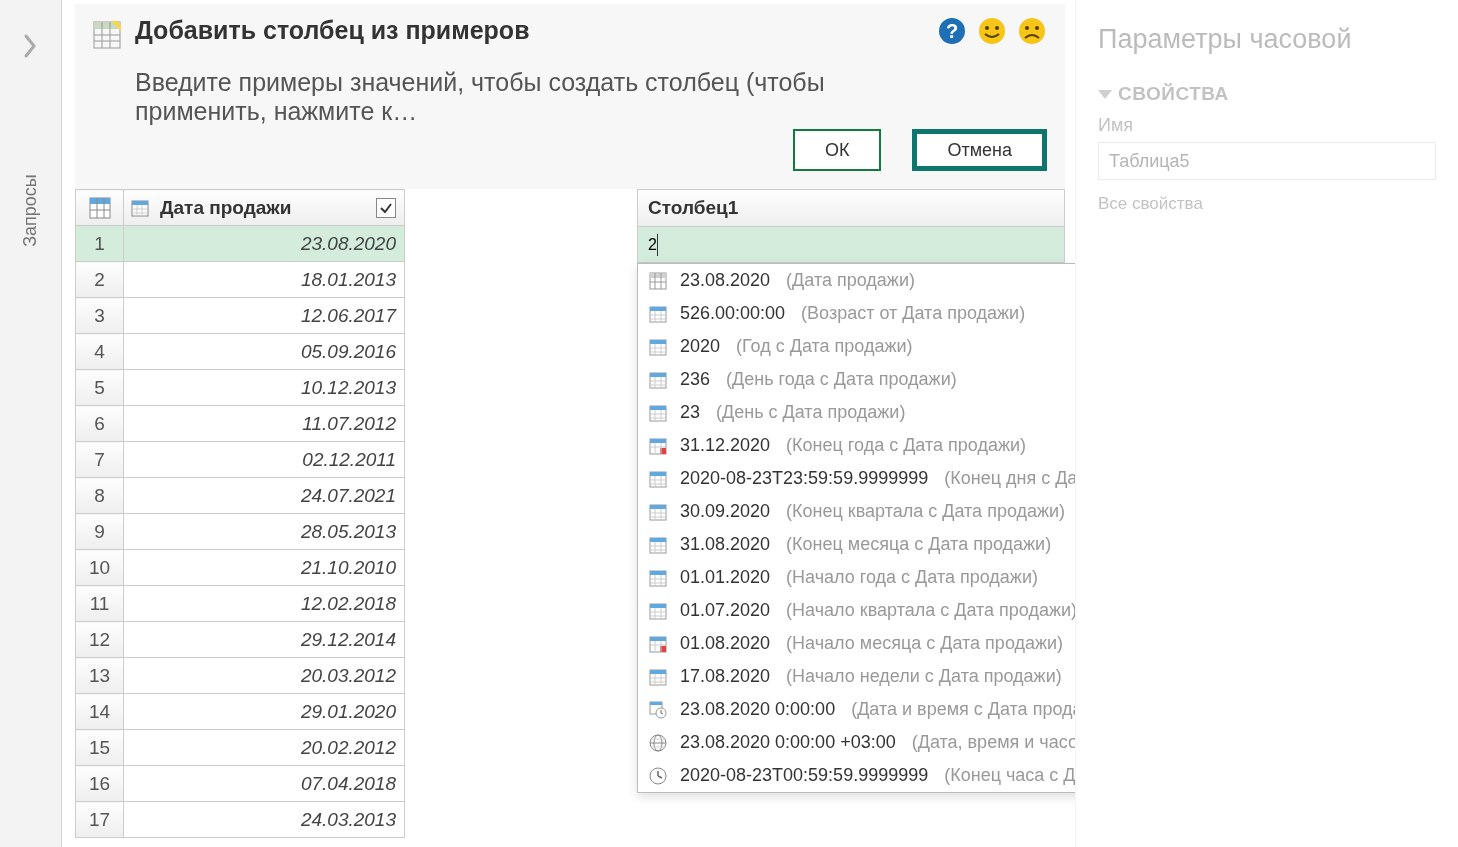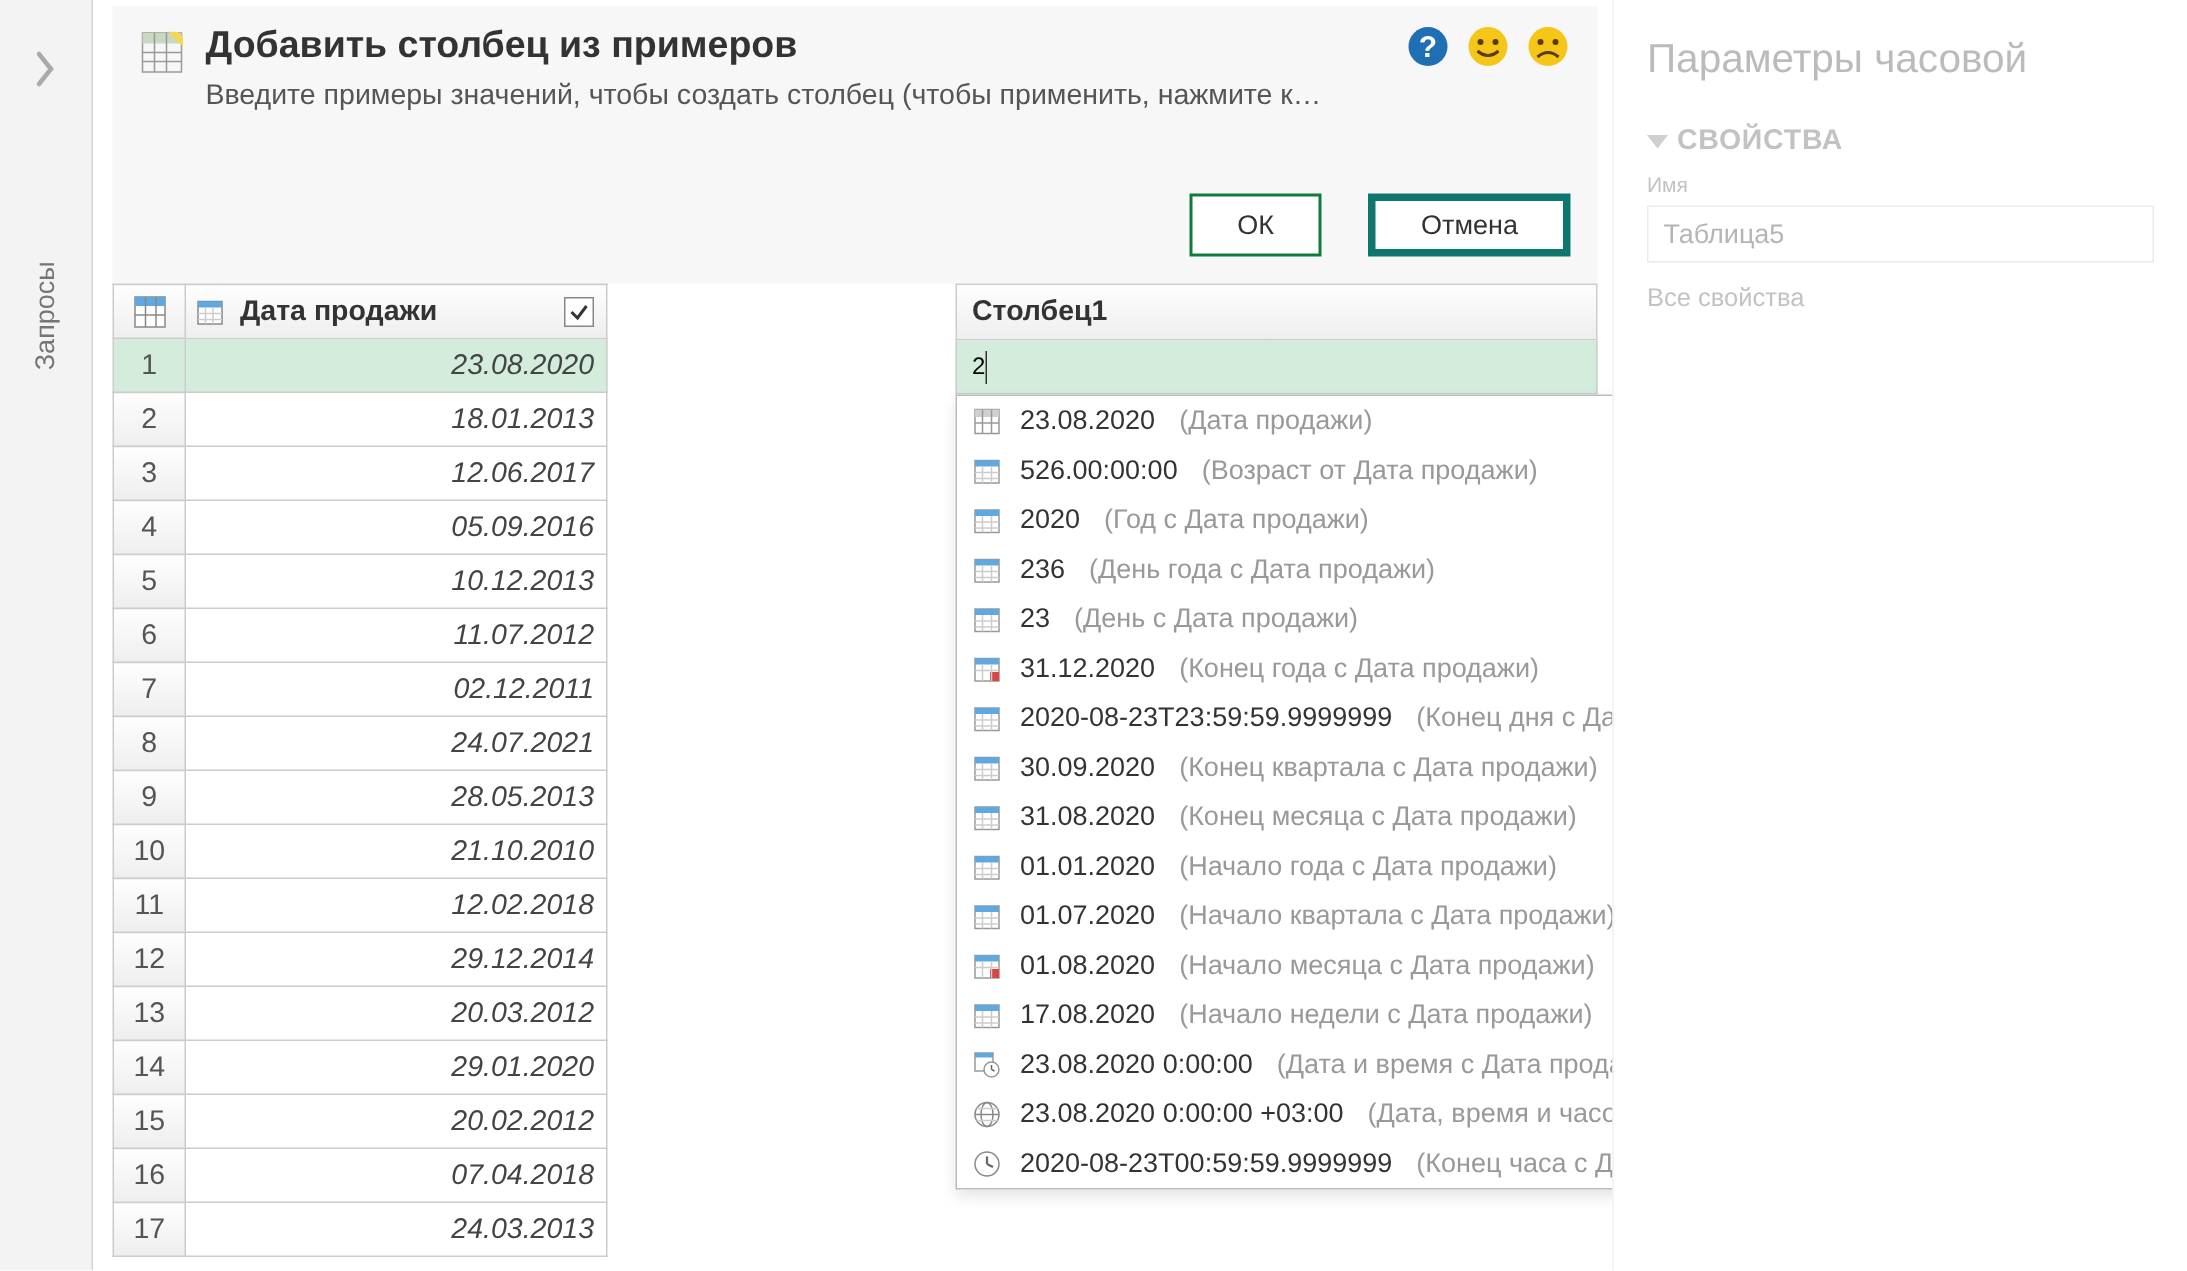--- a/index.html
+++ b/index.html
@@ -19,23 +19,23 @@
     .header-panel {
       position: absolute; left: 75px; top: 4px; width: 990px; height: 185px;
       background: #f7f7f7; padding: 12px 18px;
     }
     .header-row { display: flex; justify-content: space-between; align-items: flex-start; }
     .header-title-group { display: flex; align-items: flex-start; gap: 14px; }
     .header-icon {
       width: 30px; height: 30px; margin-top: 4px;
       display: flex; align-items: center; justify-content: center;
     }
-    .header-text { display: flex; flex-direction: column; gap: 8px; }
+    .header-text { display: flex; flex-direction: column; gap: 23px; }
     .header-title { font-size: 25px; font-weight: 600; color: #333; }
-    .header-desc { font-size: 19px; color: #555; }
+    .header-desc { font-size: 25px; color: #555; }
     .header-actions { display: flex; gap: 10px; align-items: center; }
     .help-icon, .face-icon { width: 30px; height: 30px; }
     
     .button-row {
       position: absolute; right: 18px; bottom: 18px; display: flex; gap: 31px;
     }
     .btn {
       height: 42px; padding: 0 30px; font-size: 18px;
       background: #fff; border: 5px solid #0f766e; color: #333;
       display: flex; align-items: center; justify-content: center; cursor: pointer;
@@ -124,21 +124,21 @@
     .right-overlay {
       position: absolute; left: 1075px; top: 0; width: 383px; height: 100%;
       background: rgba(255,255,255,0.6); pointer-events: none;
     }
     .rp-title { font-size: 27px; color: #555; font-weight: 400; margin-bottom: 28px; }
     .rp-section-header {
       display: flex; align-items: center; gap: 6px; margin-bottom: 10px;
     }
     .rp-triangle { width: 0; height: 0; border-left: 7px solid transparent; border-right: 7px solid transparent; border-top: 9px solid #888; }
     .rp-section-label { font-size: 19px; font-weight: 600; letter-spacing: 0.5px; color: #666; }
-    .rp-field-label { font-size: 14px; color: #666; margin-bottom: 6px; margin-top: 6px; }
+    .rp-field-label { font-size: 18px; color: #666; margin-bottom: 6px; margin-top: 6px; }
     .rp-input {
       width: 100%; height: 38px; border: 1px solid #ccc;
       padding: 0 10px; font-size: 18px; color: #444;
     }
     .rp-link { font-size: 17px; color: #666; margin-top: 14px; }
     
     svg { display: block; }
   </style>
 </head>
 <body>

